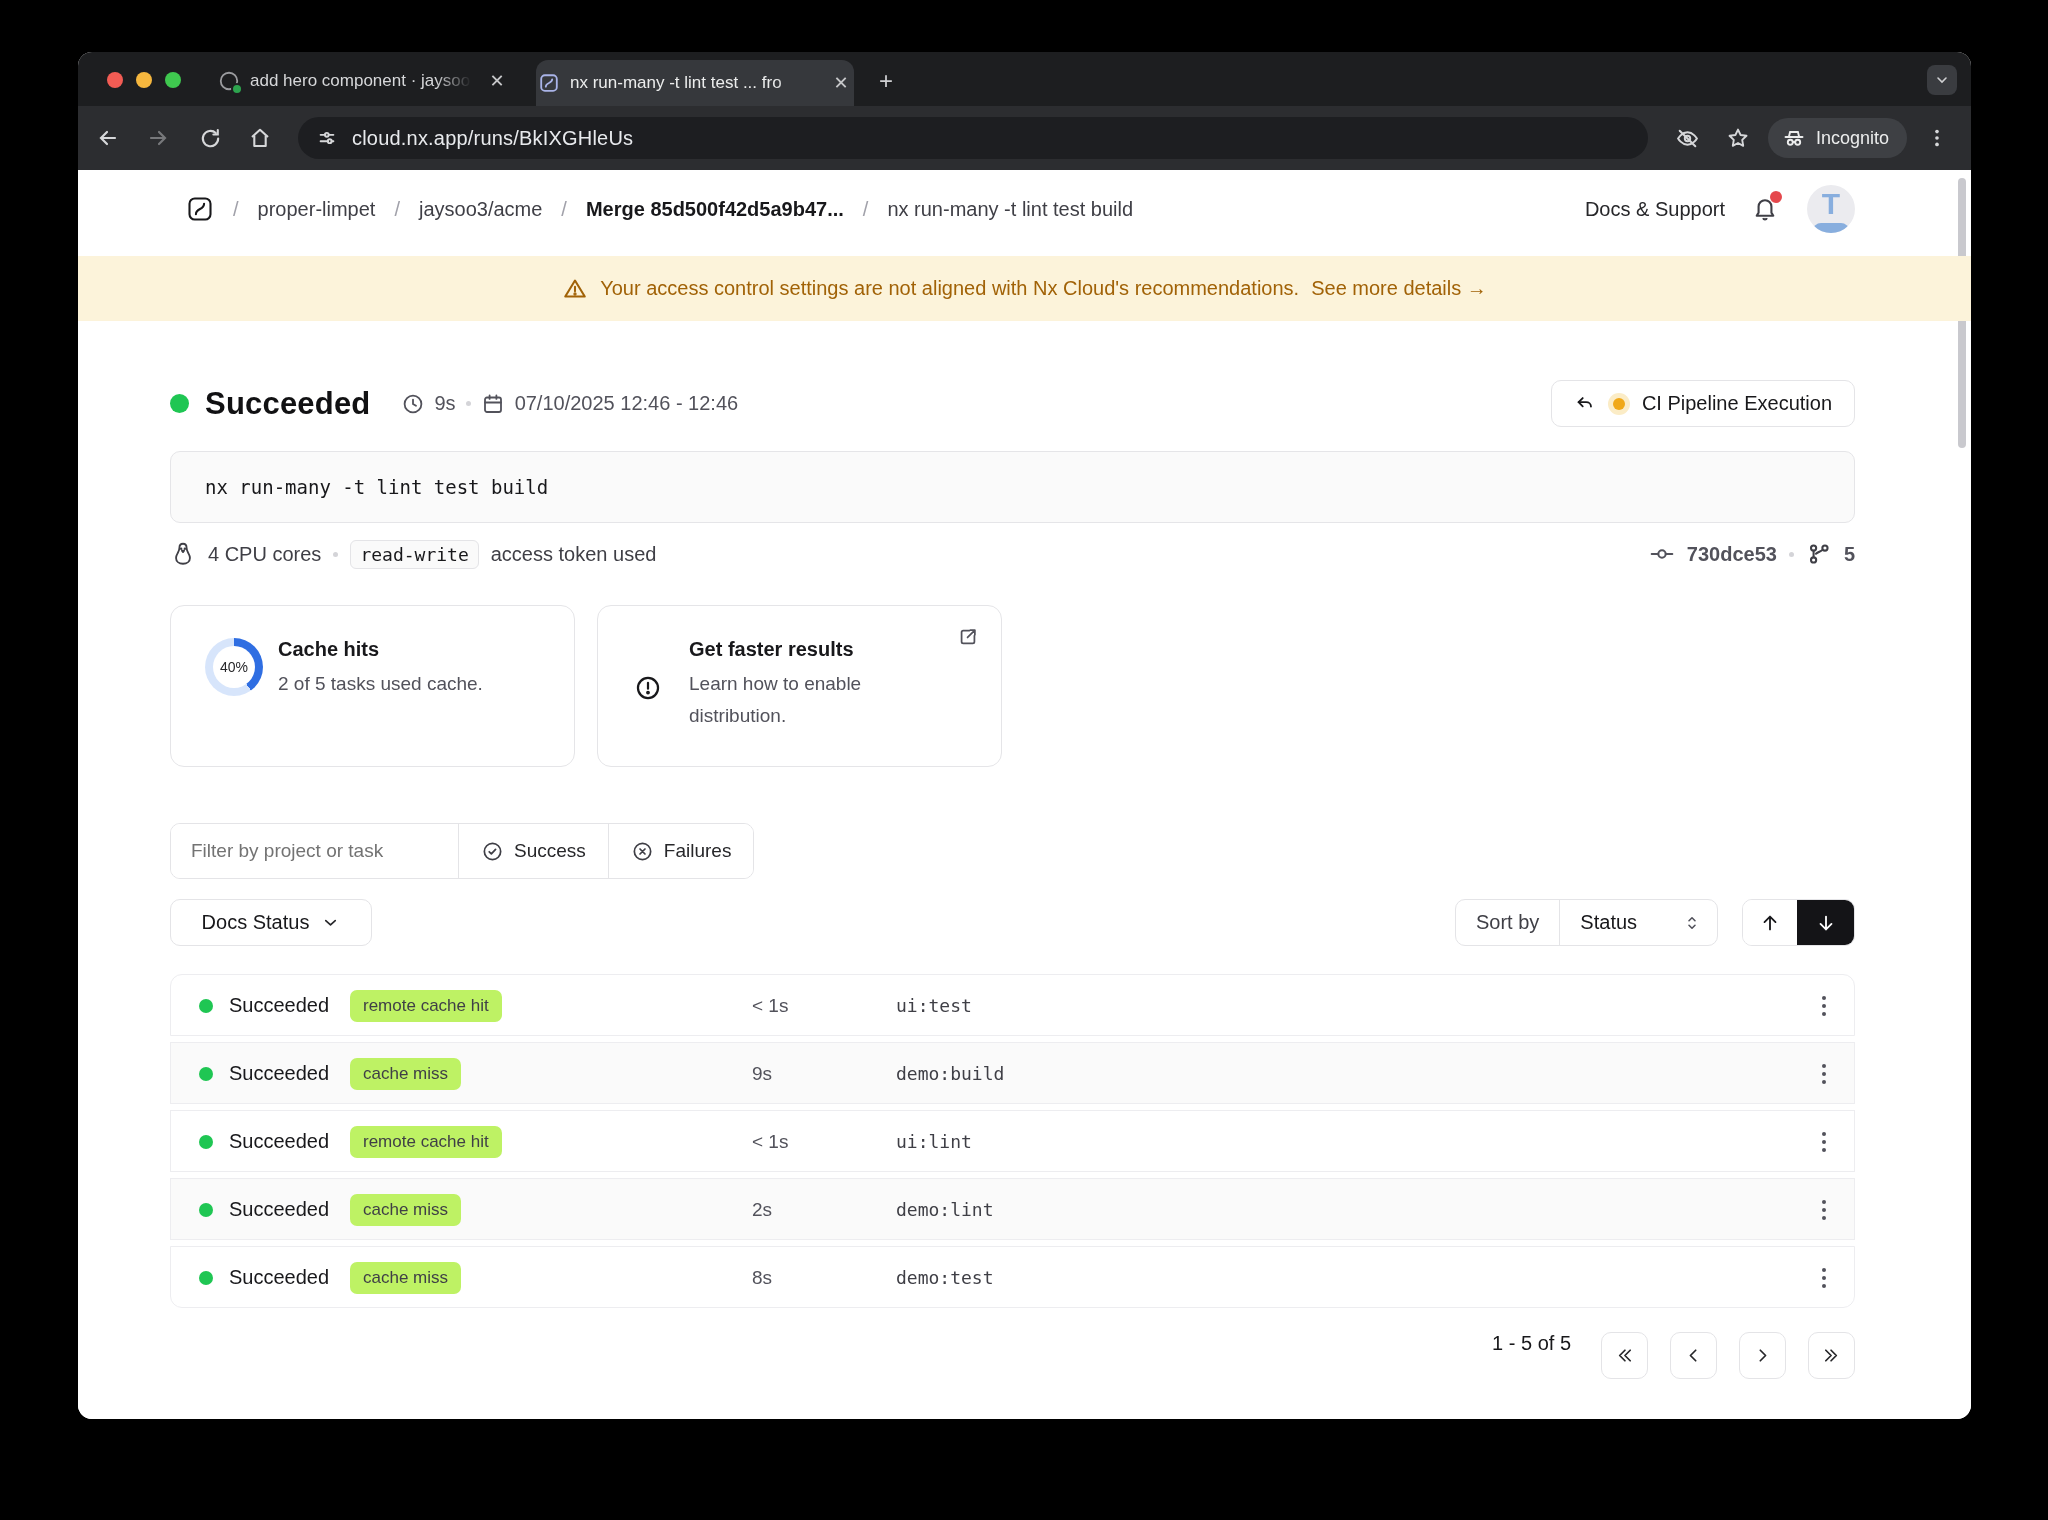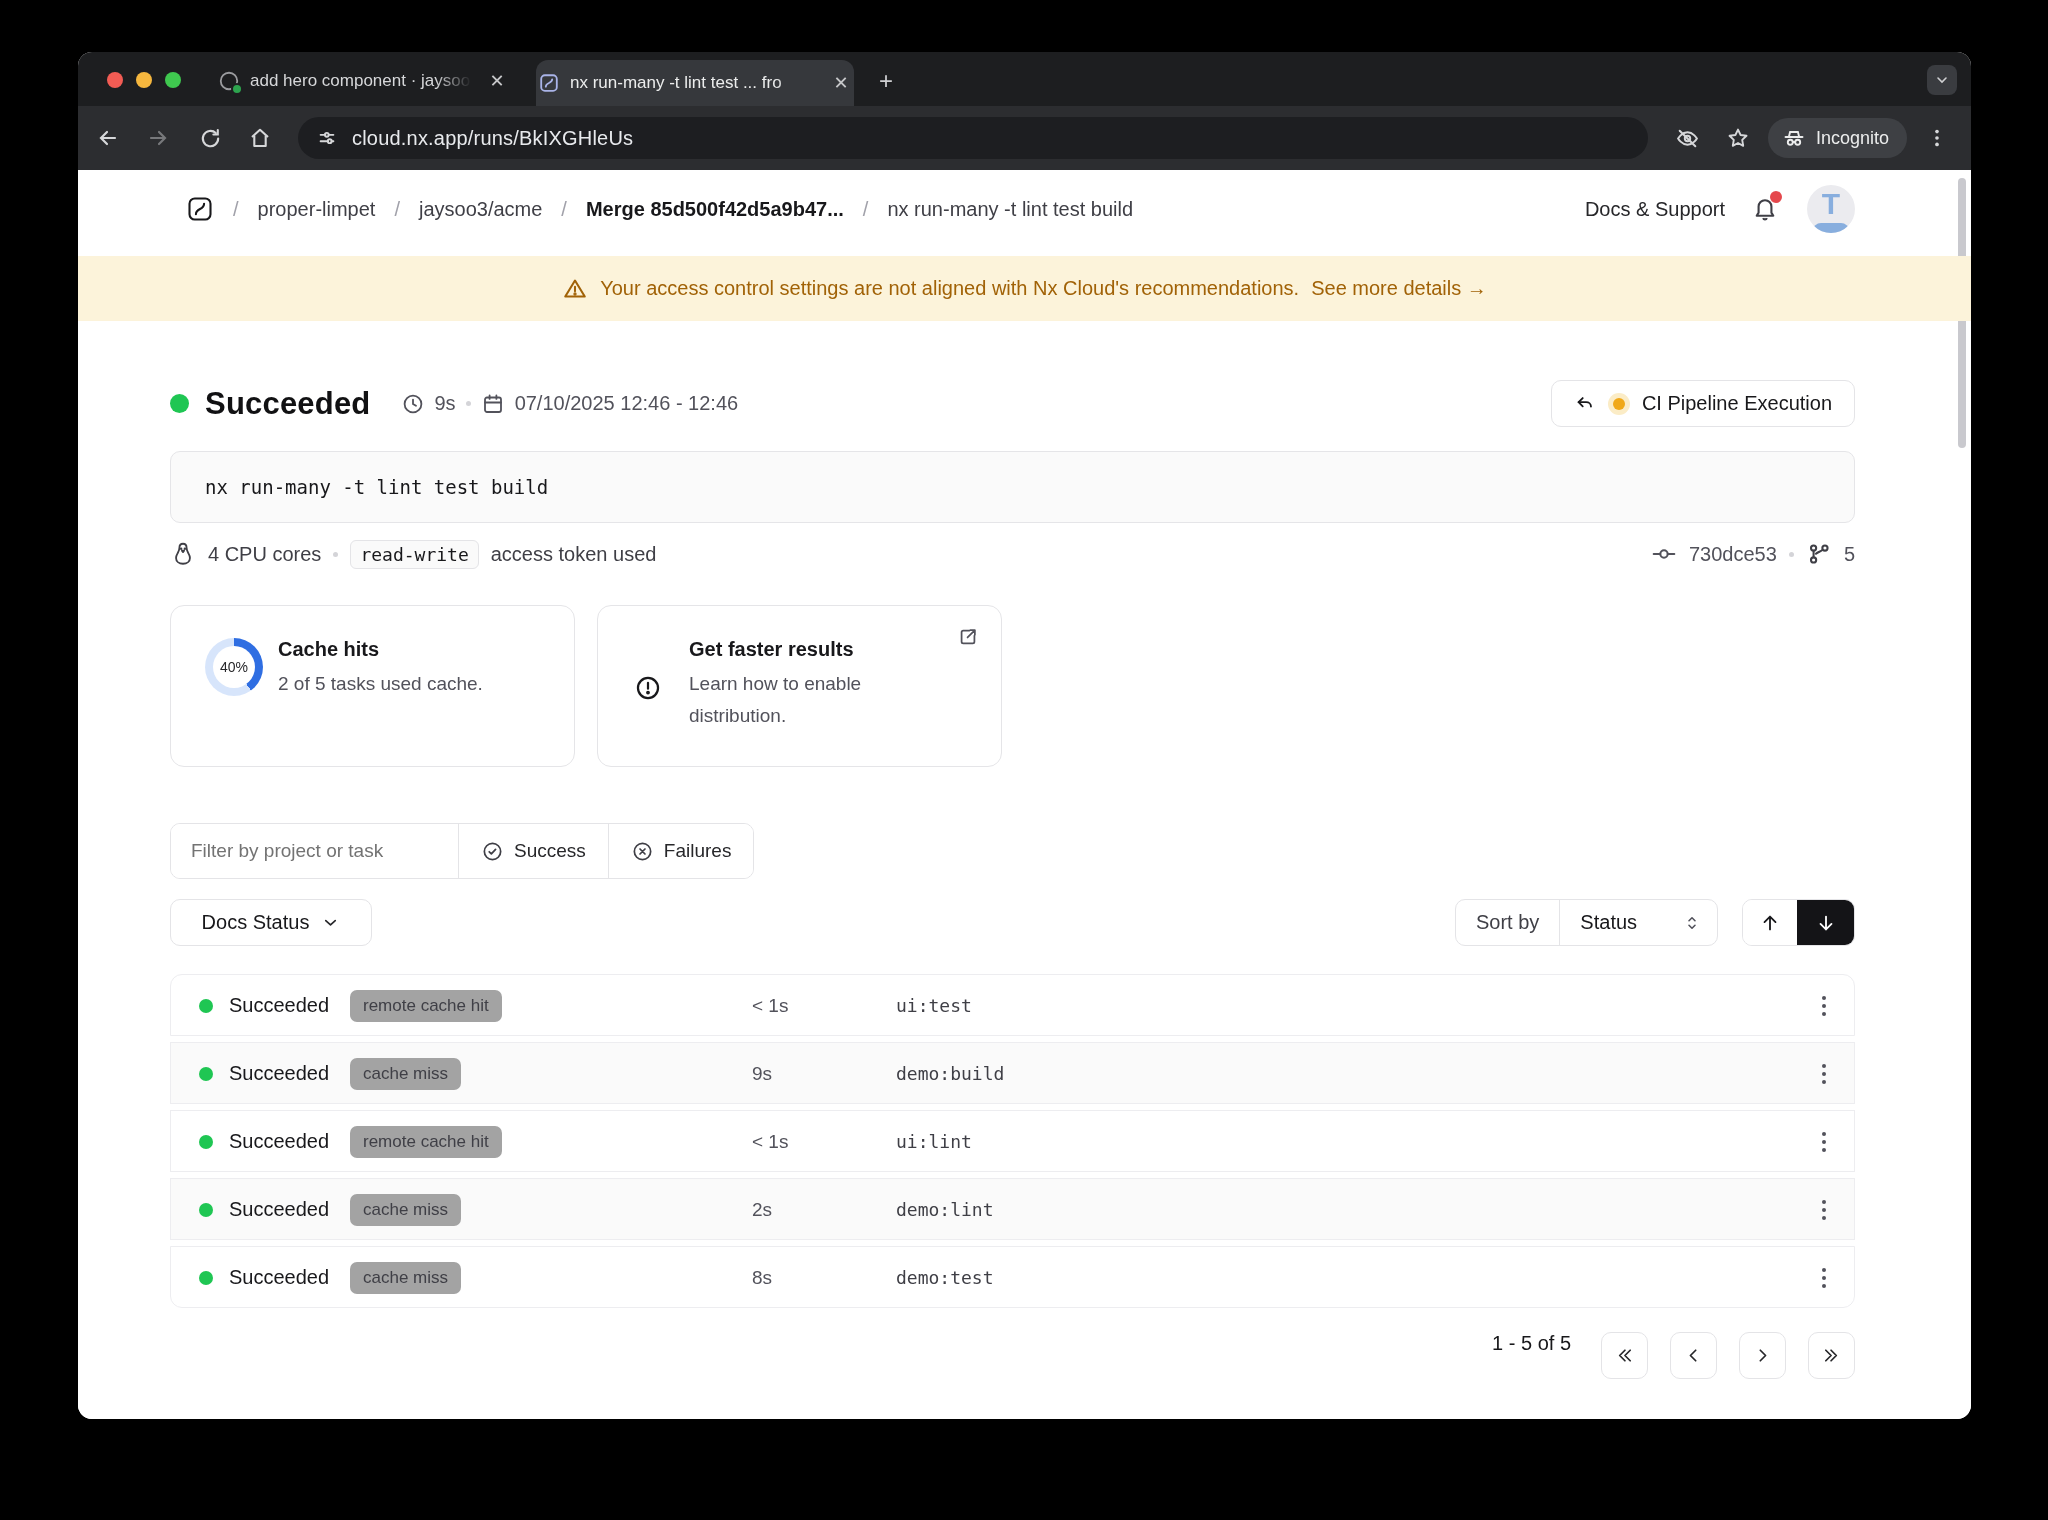--- a/index.html
+++ b/index.html
@@ -61,21 +61,21 @@
   .sepdot { width:5px; height:5px; border-radius:50%; background:#d4d4d8; }
   .pipeline-btn { position:absolute; right:0; top:0; height:47px; border:1px solid #e4e4e7; border-radius:10px; background:#fff; display:flex; align-items:center; gap:12px; padding:0 22px; font-size:20px; font-weight:500; color:#18181b; }
   .yellowdot { width:22px; height:22px; border-radius:50%; background:#fbecc6; display:flex; align-items:center; justify-content:center; }
   .yellowdot i { width:12px; height:12px; border-radius:50%; background:#f0a818; }
 
   .cmdbox { position:absolute; left:92px; top:281px; width:1685px; height:72px; background:#fafafa; border:1px solid #e5e5e8; border-radius:10px; display:flex; align-items:center; padding:0 34px; font-family:"DejaVu Sans Mono", monospace; font-size:19px; color:#18181b; }
 
   .metarow { position:absolute; left:92px; top:366px; width:1685px; height:36px; display:flex; align-items:center; color:#3f3f46; font-size:20px; }
   .meta-left { display:flex; align-items:center; gap:12px; }
   .token-badge { font-family:"DejaVu Sans Mono", monospace; font-size:18px; color:#18181b; background:#fafafa; border:1px solid #e4e4e7; border-radius:6px; padding:3px 9px; }
-  .meta-right { margin-left:auto; display:flex; align-items:center; gap:12px; color:#52525b; }
+  .meta-right { margin-left:auto; display:flex; align-items:center; gap:12px; color:#52525b;font-weight:bold; }
 
   
   .card { position:absolute; top:435px; height:162px; width:405px; border:1px solid #e5e5e8; border-radius:14px; background:#fff; }
   .card1 { left:92px; } .card2 { left:519px; }
   .donut { position:absolute; left:34px; top:32px; width:58px; height:58px; border-radius:50%; }
   .donut .hole { position:absolute; left:8px; top:8px; width:42px; height:42px; border-radius:50%; background:#fff; display:flex; align-items:center; justify-content:center; font-size:14px; color:#27272a; }
   .card-title { position:absolute; font-size:20px; font-weight:600; color:#18181b; }
   .card-sub { position:absolute; font-size:19px; color:#52525b; line-height:32px; }
   .alerticon { position:absolute; left:36px; top:68px; color:#18181b; }
   .extlink { position:absolute; right:22px; top:20px; color:#52525b; }
@@ -96,21 +96,21 @@
   .dir-down { width:58px; background:#141417; color:#fff; display:flex; align-items:center; justify-content:center; }
 
   
   .tasklist { position:absolute; left:92px; top:804px; width:1685px; }
   .taskrow { position:relative; height:62px; border:1px solid #ededf0; background:#fff; margin-bottom:6px; }
   .taskrow:nth-child(even) { background:#fafafa; }
   .taskrow:first-child { border-radius:12px 12px 0 0; }
   .taskrow:last-child { border-radius:0 0 12px 12px; margin-bottom:0; }
   .rowdot { position:absolute; left:28px; top:24px; width:14px; height:14px; border-radius:50%; background:#1fc653; }
   .rowstatus { position:absolute; left:58px; top:19px; font-size:20px; color:#18181b; }
-  .rowbadge { position:absolute; left:179px; top:15px; font-size:17px; color:#3f3f46; background:#a3a3a3; border-radius:7px; padding:6px 13px; }
+  .rowbadge { position:absolute; left:179px; top:15px; font-size:17px; color:#3f3f46; background:#bef264; border-radius:7px; padding:6px 13px; }
   .rowdur { position:absolute; left:581px; top:20px; font-size:19px; color:#52525b; }
   .rowtask { position:absolute; left:725px; top:20px; font-family:"DejaVu Sans Mono", monospace; font-size:18px; color:#3f3f46; }
   .kebab { position:absolute; left:1638px; top:16px; width:30px; height:30px; display:flex; flex-direction:column; align-items:center; justify-content:center; gap:4px; }
   .kebab i { width:4px; height:4px; border-radius:50%; background:#52525b; }
 
   
   .pager { position:absolute; left:92px; top:1162px; width:1685px; height:47px; display:flex; justify-content:flex-end; gap:22px; }
   .pager-label { font-size:20px; color:#18181b; margin-right:8px; }
   .pagebtn { width:47px; height:47px; border:1px solid #e4e4e7; border-radius:10px; background:#fff; display:flex; align-items:center; justify-content:center; color:#27272a; }
 

